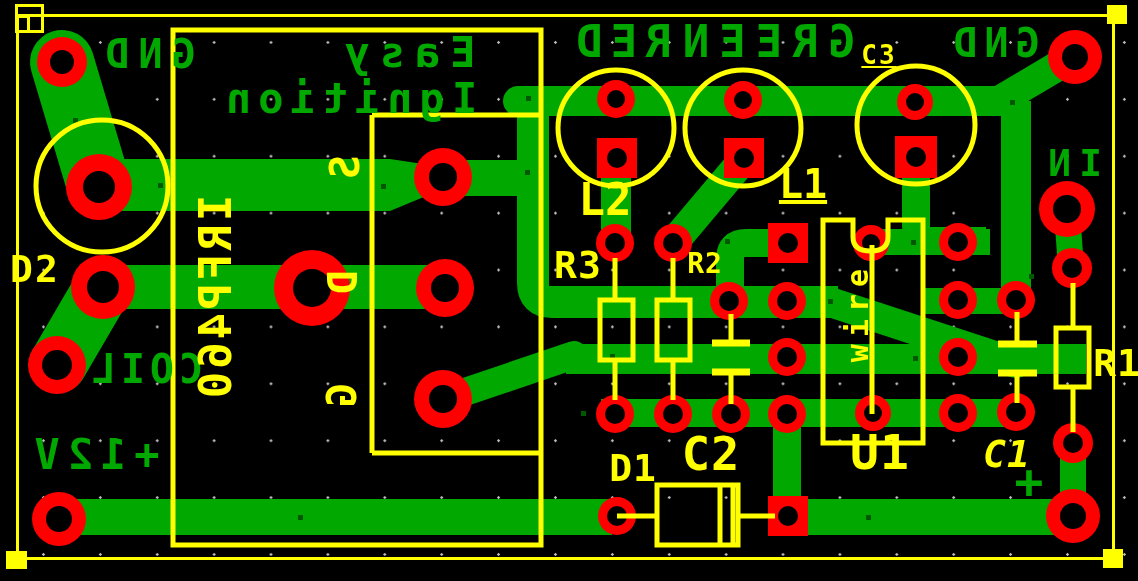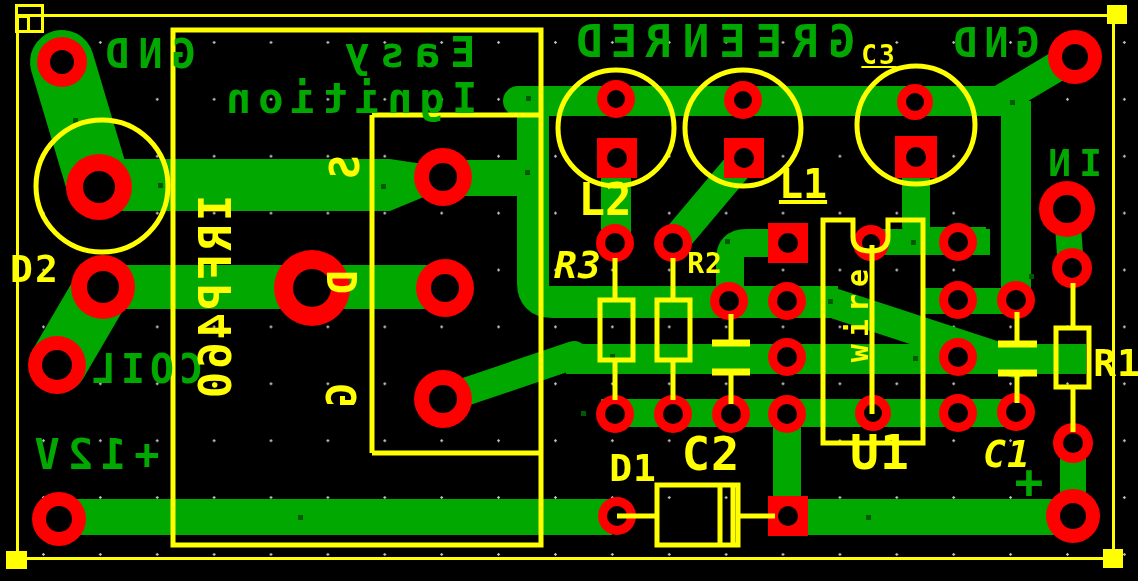--- a/index.html
+++ b/index.html
@@ -32,21 +32,21 @@
   .l-gnd-tr{left:948px;top:24px;width:90px;height:38px;font-size:40px;letter-spacing:7px;}
   .l-in{left:1042px;top:146px;width:58px;height:33px;font-size:38px;letter-spacing:8px;}
   .l-coil{left:88px;top:348px;width:114px;height:42px;font-size:40px;letter-spacing:5px;}
   .l-12v{left:28px;top:432px;width:130px;height:45px;font-size:42px;letter-spacing:8px;}
   .l-plus{left:1029px;top:481px;font-size:48px;transform:translate(-50%,-50%);}
   
   .l-d2{left:10px;top:252px;width:50px;height:34px;font-size:38px;letter-spacing:2px;text-align:center;}
   .l-c3{left:851px;top:38px;width:56px;height:34px;font-size:26px;letter-spacing:2px;text-decoration:underline;}
   .l-l2{left:553px;top:180px;width:48px;height:40px;font-size:44px;margin-left:28px;}
   .l-l1{left:779px;top:164px;width:48px;height:40px;font-size:40px;text-decoration:underline;}
-  .l-r3{left:553px;top:248px;width:50px;height:34px;font-size:38px;letter-spacing:1px;font-style:italic;}
+  .l-r3{left:553px;top:248px;width:50px;height:34px;font-size:38px;letter-spacing:1px;}
   .l-r2{left:679px;top:247px;width:52px;height:34px;font-size:28px;letter-spacing:1px;}
   .l-c2{left:684px;top:436px;width:54px;height:35px;font-size:47px;letter-spacing:1px;}
   .l-u1{left:851px;top:435px;width:58px;height:33px;font-size:48px;letter-spacing:1px;}
   .l-c1{left:979px;top:437px;width:56px;height:33px;font-size:38px;letter-spacing:1px;font-style:italic;}
   .l-r1{left:1094px;top:345px;width:46px;height:36px;font-size:38px;letter-spacing:1px;}
   .l-d1{left:610px;top:450px;width:46px;height:36px;font-size:38px;letter-spacing:1px;text-align:center;}
   
   .l-wire{left:858px;top:312px;font-size:30px;letter-spacing:7px;transform:translate(-50%,-50%) rotate(-90deg);}
   .l-s{left:345px;top:167px;font-size:40px;transform:translate(-50%,-50%) scaleX(-1) rotate(90deg);}
   .l-d{left:343px;top:282px;font-size:40px;transform:translate(-50%,-50%) scaleX(-1) rotate(90deg);}

